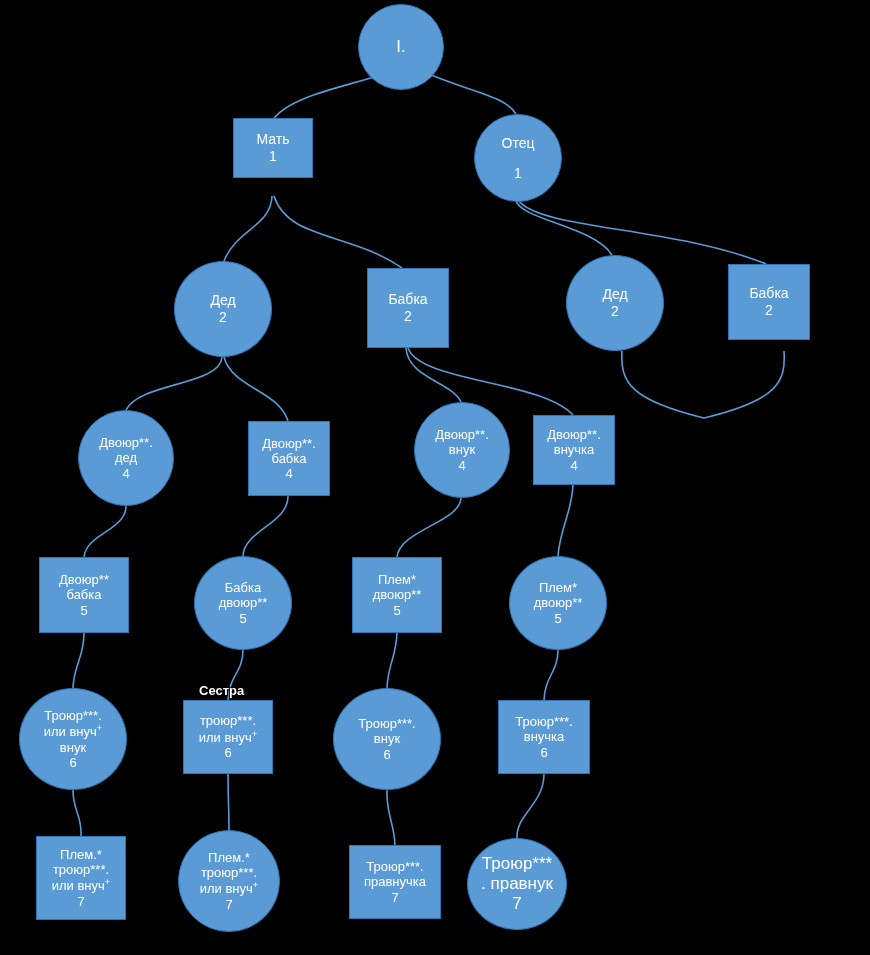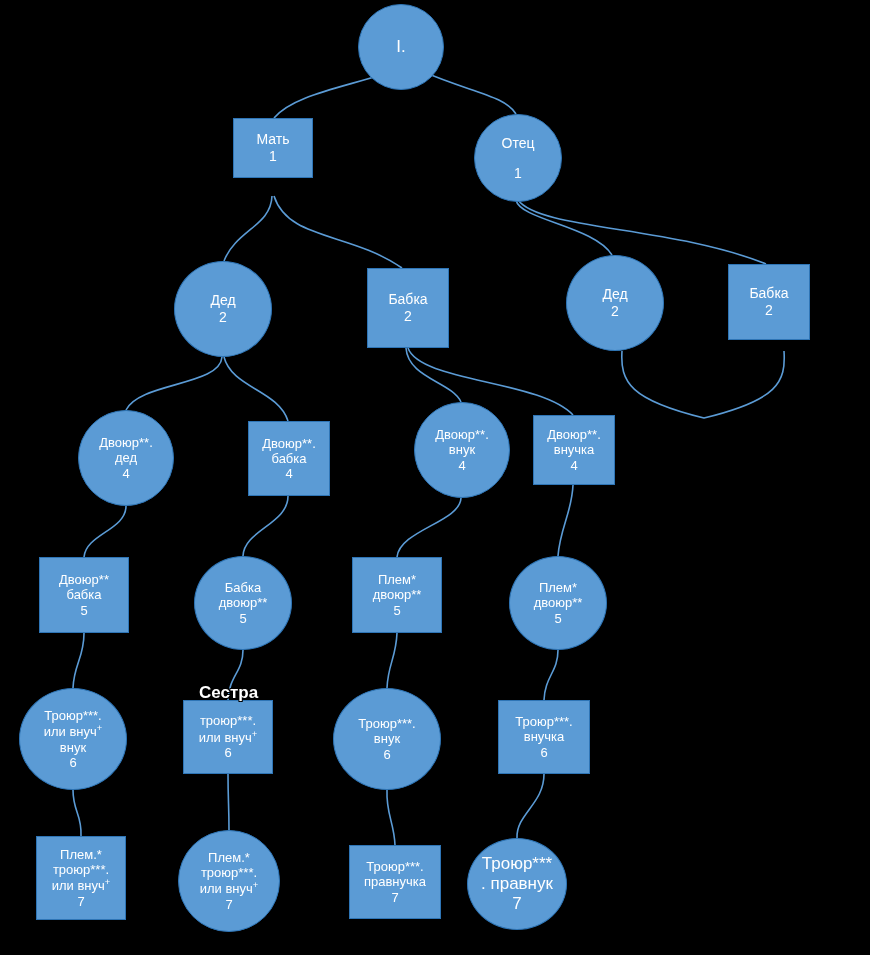--- a/index.html
+++ b/index.html
@@ -195,14 +195,14 @@
     <div class="node" style="left: 349px; top: 845px; width: 92px; height: 74px; font-size: 13px; background: rgb(91, 155, 213); border-color: rgb(46, 117, 182); color: rgb(255, 255, 255);">
       <span class="line">Троюр***.</span>
       <span class="line">правнучка</span>
       <span class="line">7</span>
     </div>
     <div class="node circle" style="left: 467px; top: 838px; width: 100px; height: 92px; font-size: 17px; background: rgb(91, 155, 213); border-color: rgb(46, 117, 182); color: rgb(255, 255, 255);">
       <span class="line">Троюр***</span>
       <span class="line">. правнук</span>
       <span class="line">7</span>
     </div>
-    <div class="free-label" style="left: 199px; top: 683px; font-size: 17px;">Сестра</div>
+    <div class="free-label" style="left: 199px; top: 683px; font-size: 13px;">Сестра</div>
   </div>
 
 </body></html>

